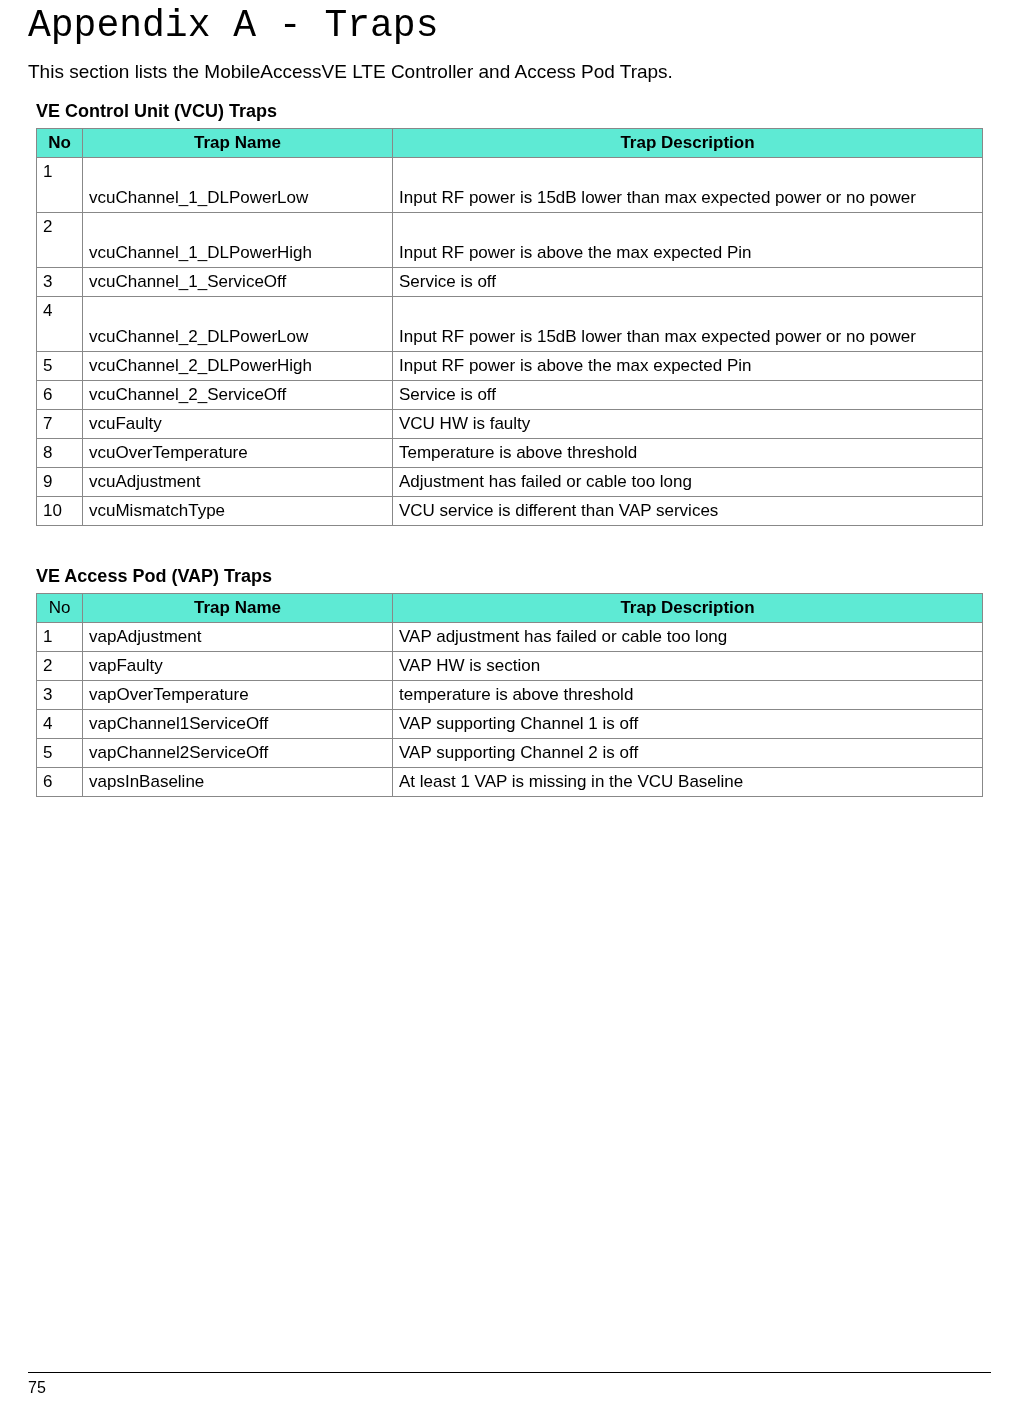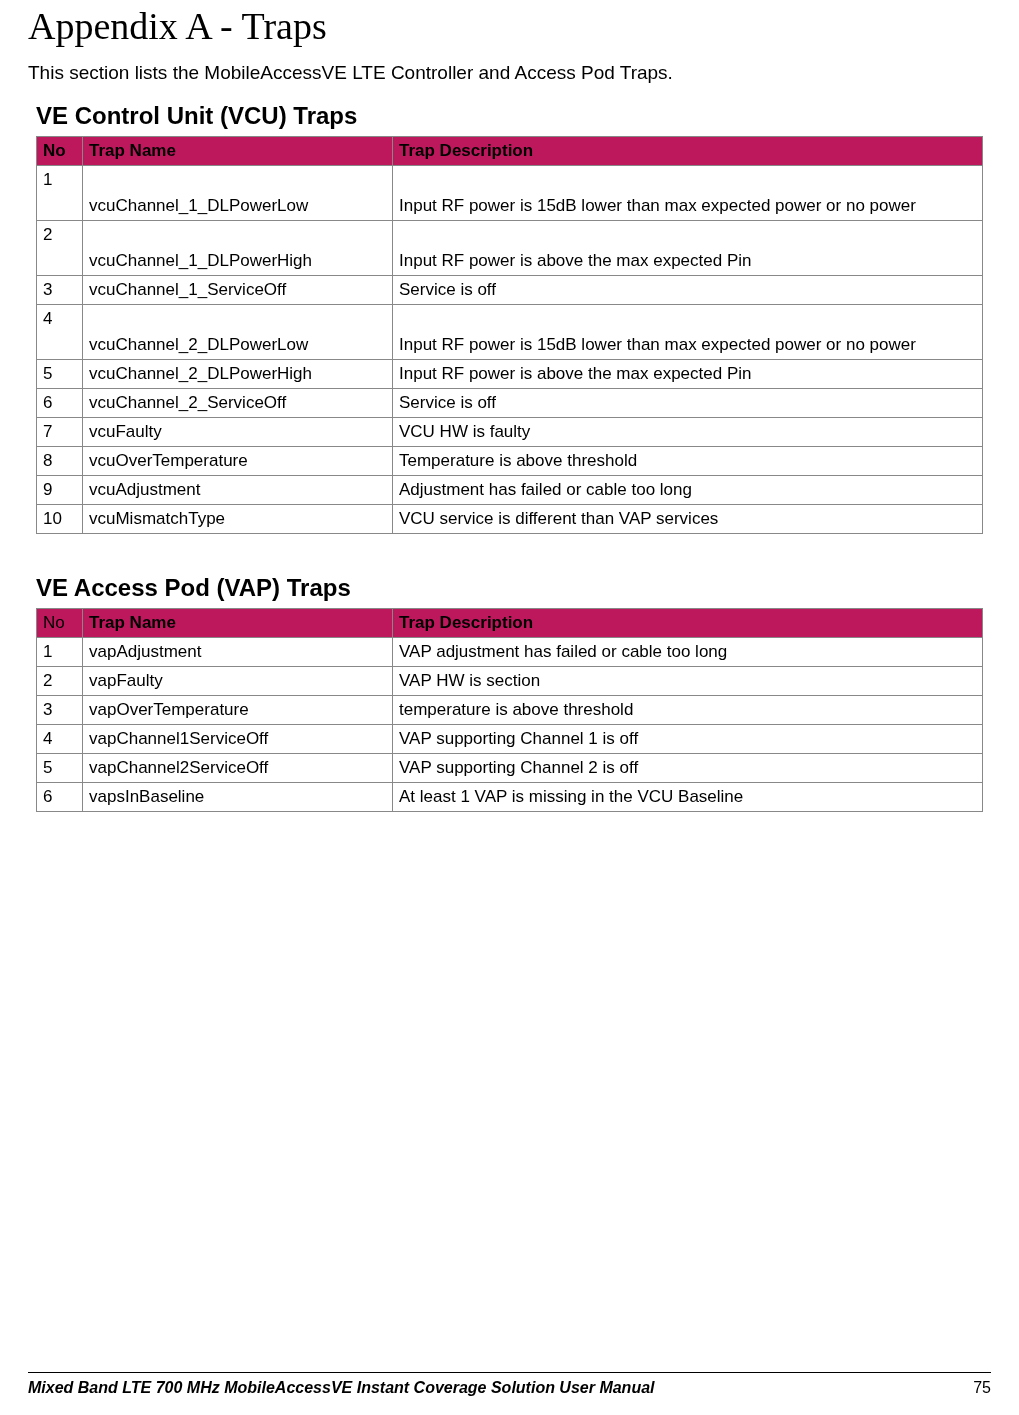--- a/index.html
+++ b/index.html
@@ -6,32 +6,32 @@
     body {
       width: 1019px;
       height: 1415px;
       background: #fff;
       font-family: Verdana, Geneva, sans-serif;
       color: #000;
       padding: 0 28px;
       position: relative;
     }
     .title {
-      font-family: Liberation Serif, serif;
+      font-family: Liberation Mono, monospace;
       font-size: 38px;
       font-weight: normal;
       margin-top: 4px;
       margin-bottom: 14px;
     }
     .intro {
       font-size: 19px;
       margin-bottom: 18px;
     }
     .table-title {
-      font-size: 24px;
+      font-size: 18px;
       font-weight: bold;
       margin-bottom: 6px;
       margin-left: 8px;
     }
     .table-wrap {
       margin-left: 8px;
       margin-right: 8px;
       margin-bottom: 40px;
     }
     table {
@@ -40,24 +40,25 @@
     }
     th, td {
       border: 1px solid #888;
       text-align: left;
       vertical-align: top;
       padding: 4px 6px;
       font-size: 17px;
       font-family: Arial, Helvetica, sans-serif;
     }
     th {
-      background: #be185d;
+      background: #5eead4;
       font-family: Verdana, Geneva, sans-serif;
       font-weight: bold;
       font-size: 17px;
+      text-align: center;
     }
     .col-no { width: 46px; }
     .col-name { width: 310px; }
     .col-desc { }
     .pad-top td.name-cell, .pad-top td.desc-cell {
       padding-top: 30px;
     }
     .footer {
       position: absolute;
       bottom: 18px;
@@ -203,15 +204,14 @@
         <tr>
           <td>6</td>
           <td class="name-cell">vapsInBaseline</td>
           <td class="desc-cell">At least 1 VAP is missing in the VCU Baseline</td>
         </tr>
       </tbody>
   </table>
 </div>
 
 <div class="footer">
-  <span class="footer-left">Mixed Band LTE 700 MHz MobileAccessVE Instant Coverage Solution User Manual</span>
   <span class="footer-right">75</span>
 </div>
 
 </body></html>

